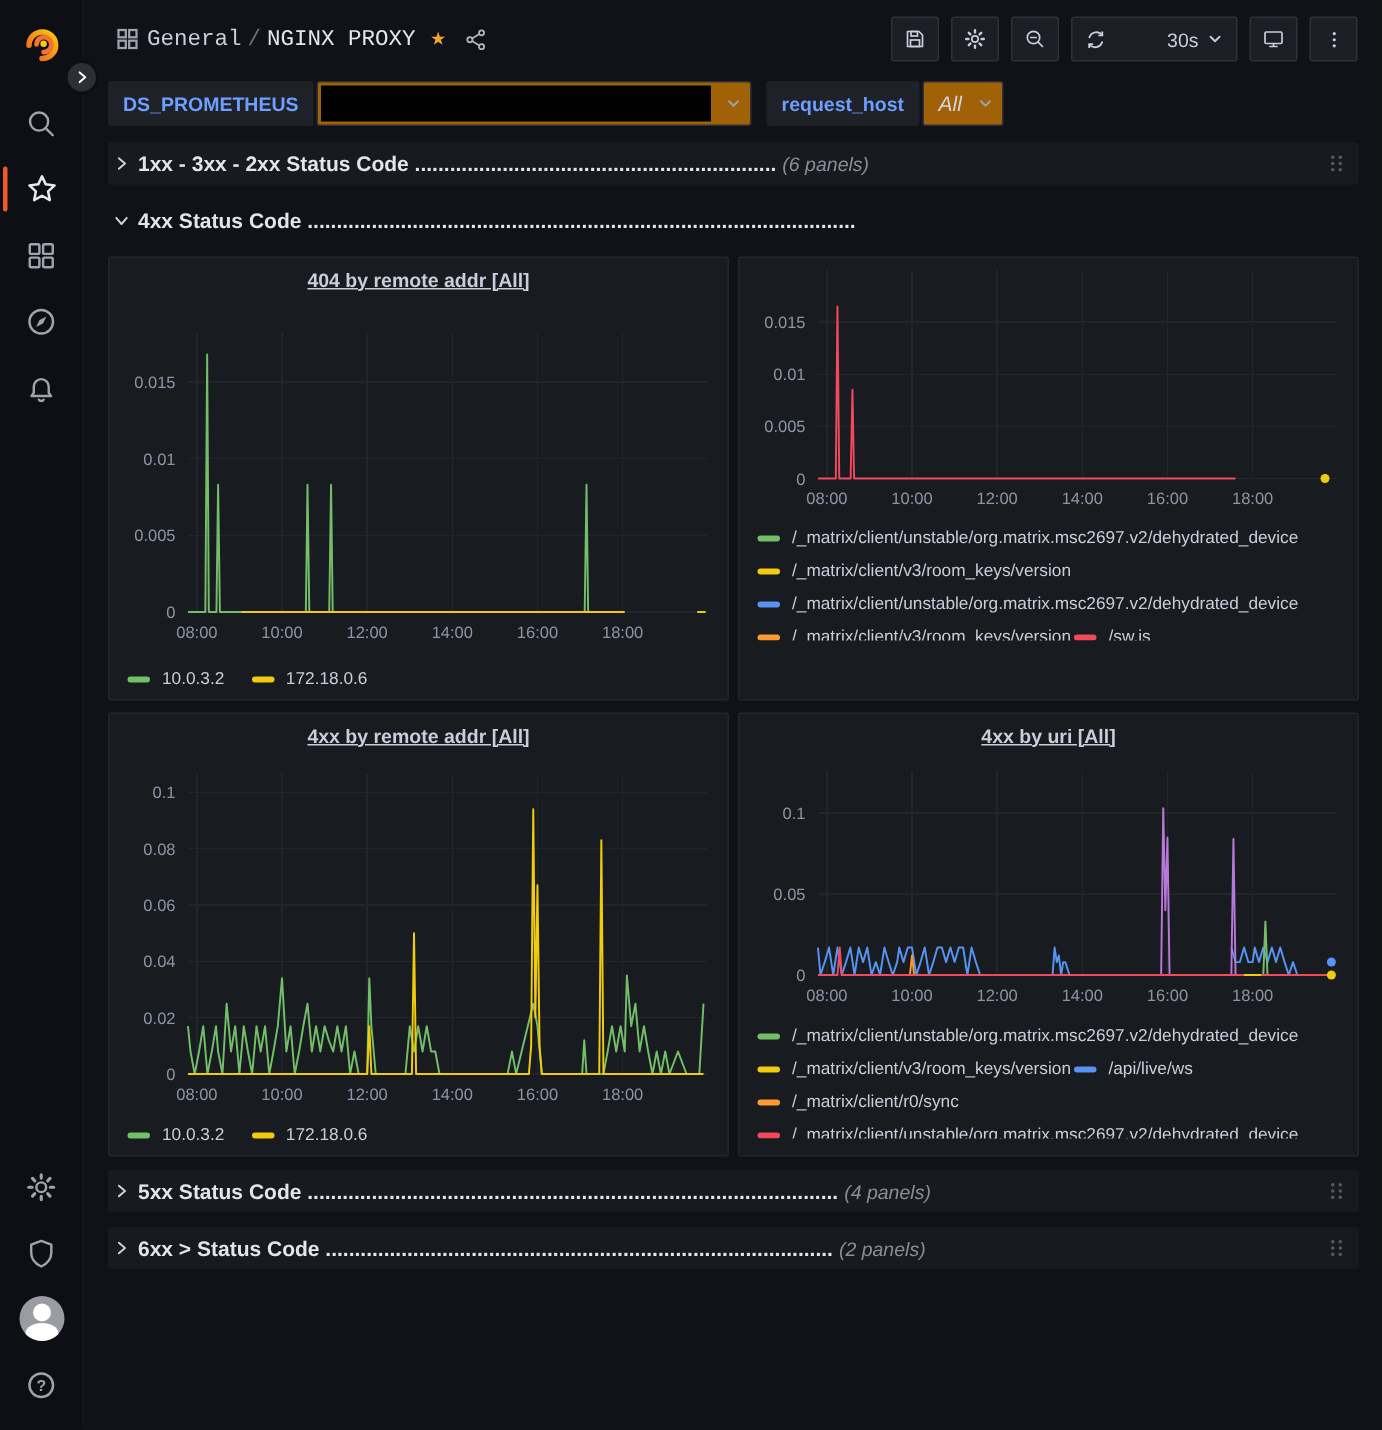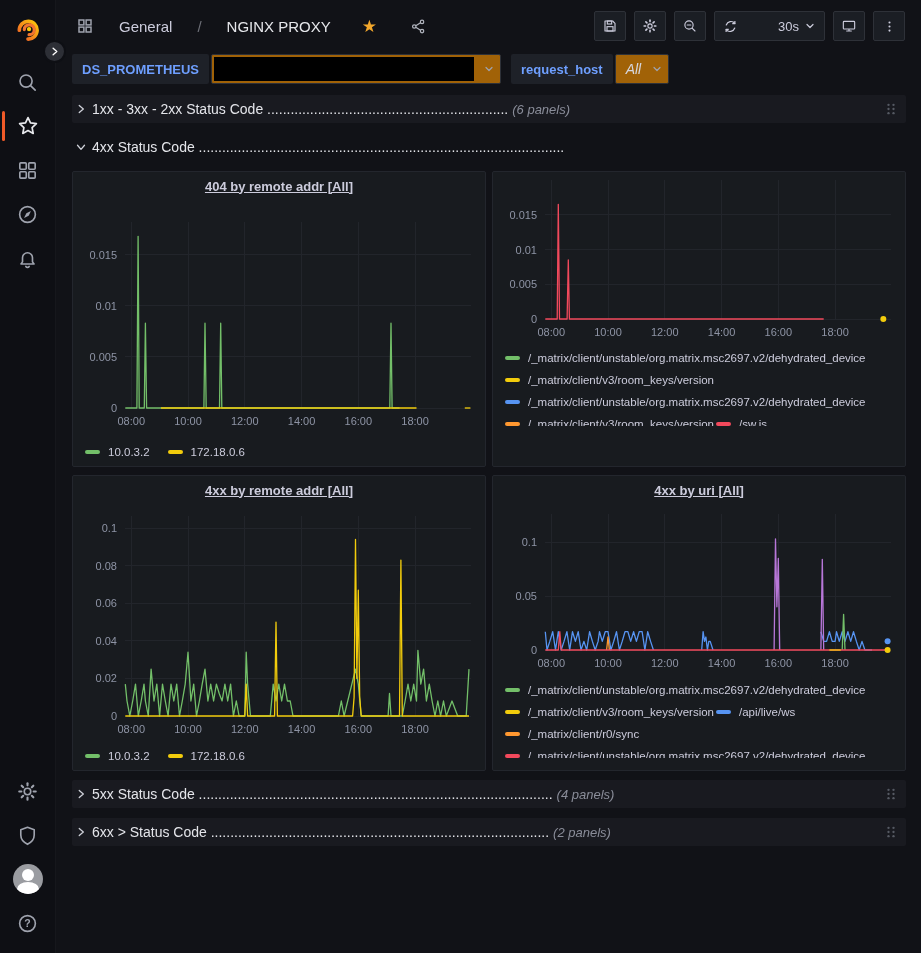--- a/index.html
+++ b/index.html
@@ -22,21 +22,21 @@
     justify-content:center; z-index:5; cursor:pointer; }
   .avatar-circle { width:30px; height:30px; border-radius:50%; background:#9a9ca1; overflow:hidden;
     position:relative; }
   .avatar-circle .head { position:absolute; left:9px; top:5px; width:12px; height:12px; border-radius:50%; background:#fff; }
   .avatar-circle .body { position:absolute; left:4px; top:18px; width:22px; height:14px; border-radius:50%; background:#fff; }
 
   
   .main { flex:1; display:flex; flex-direction:column; min-width:0; }
   .topbar { height:52px; display:flex; align-items:center; justify-content:space-between;
     padding:0 16px 0 20px; }
-  .breadcrumb { display:flex; align-items:center; gap:25px; font-size:15px; }
+  .breadcrumb { display:flex; align-items:center; gap:4px; font-size:15px;font-family:Liberation Mono, monospace; }
   .crumb-section { color:#ccccdc; cursor:pointer; }
   .crumb-sep { color:#6e7078; }
   .crumb-title { color:#e6e7eb;text-align:right; }
   .bc-icon { color:#9fa3ae; display:flex; }
   .star-fav { font-size:17px; line-height:1; margin-left:6px; cursor:pointer; }
   .share-icon { margin-left:8px; color:#b2b5bf; display:flex; cursor:pointer; }
 
   .toolbar { display:flex; align-items:center; gap:8px; }
   .tb { height:30px; min-width:32px; display:flex; align-items:center; justify-content:center; gap:7px;
     background:#1b1e24; border:1px solid #2e3138; border-radius:2px; color:#ccccdc; font-size:13px;
@@ -58,21 +58,21 @@
   .redaction { position:absolute; left:2px; top:2px; bottom:2px; right:26px; background:#000; }
   .var-select .chev { position:absolute; right:5px; color:#9fa3ae; display:flex; }
   .var-select.small { width:54px; padding:0 22px 0 10px; font-size:14px; color:#d5d6de; }
 
   
   .dash { flex:1; padding:3px 15px 0 16px; overflow:hidden; }
   .dash-row { height:28px; display:flex; align-items:center; gap:4px; margin-bottom:10px;
     padding:0 5px 0 2px; cursor:pointer; border-radius:2px; }
   .dash-row.collapsed { background:#191a20; }
   .row-chev { color:#d0d2da; display:flex; flex:0 0 auto; }
-  .row-title { font-size:14px; font-weight:400; color:#e4e5ea; white-space:nowrap; overflow:hidden; }
+  .row-title { font-size:14px; font-weight:700; color:#e4e5ea; white-space:nowrap; overflow:hidden; }
   .row-count { font-size:13px; font-style:italic; color:#8a8d99; white-space:nowrap; }
   .drag-handle { margin-left:auto; color:#565a63; display:flex; cursor:grab; }
 
   .grid { display:flex; flex-wrap:wrap; gap:8px 6px; margin-bottom:9px; width:834px; }
   .panel { width:414px; height:296px; background:#181b1f; border:1px solid #23262d; border-radius:2px;
     padding:0 8px; overflow:hidden; }
   .panel-title { margin:0; height:28px; display:flex; align-items:center; justify-content:center;
     font-size:13px; font-weight:600; color:#ccccdc; cursor:pointer;text-decoration:underline; }
   .chart { display:block; }
   svg text { font-family:"Liberation Sans",sans-serif; }

